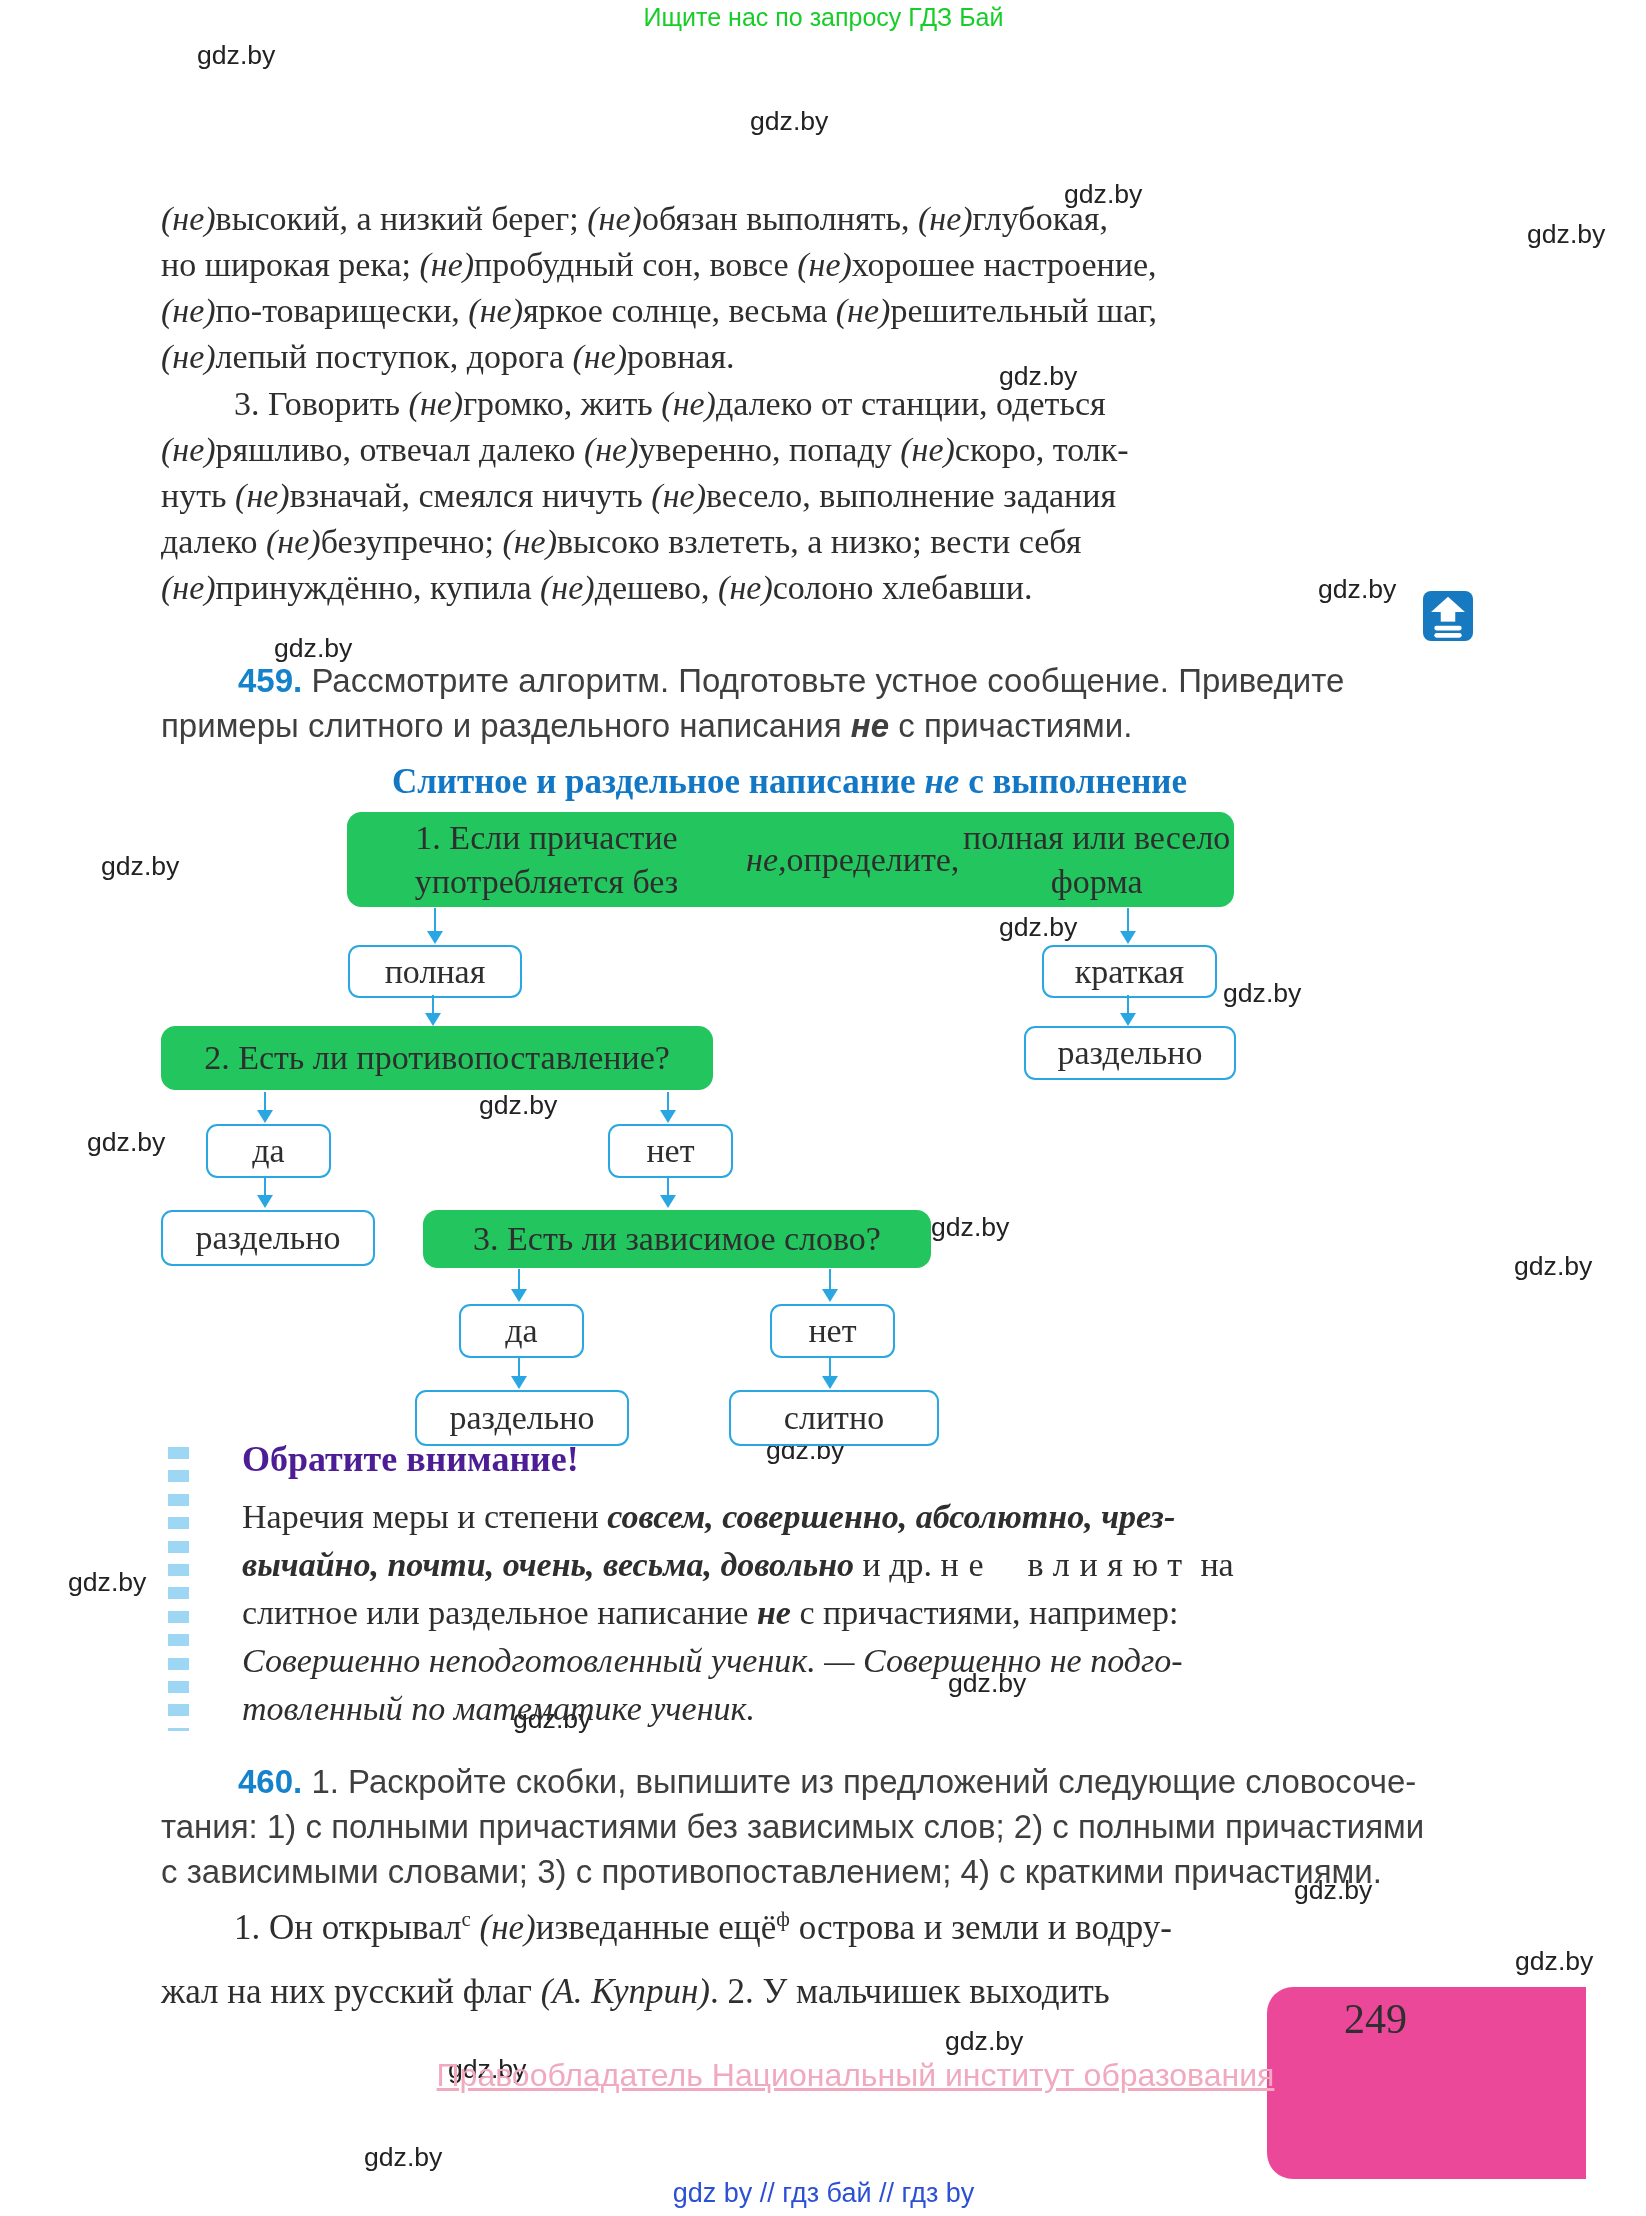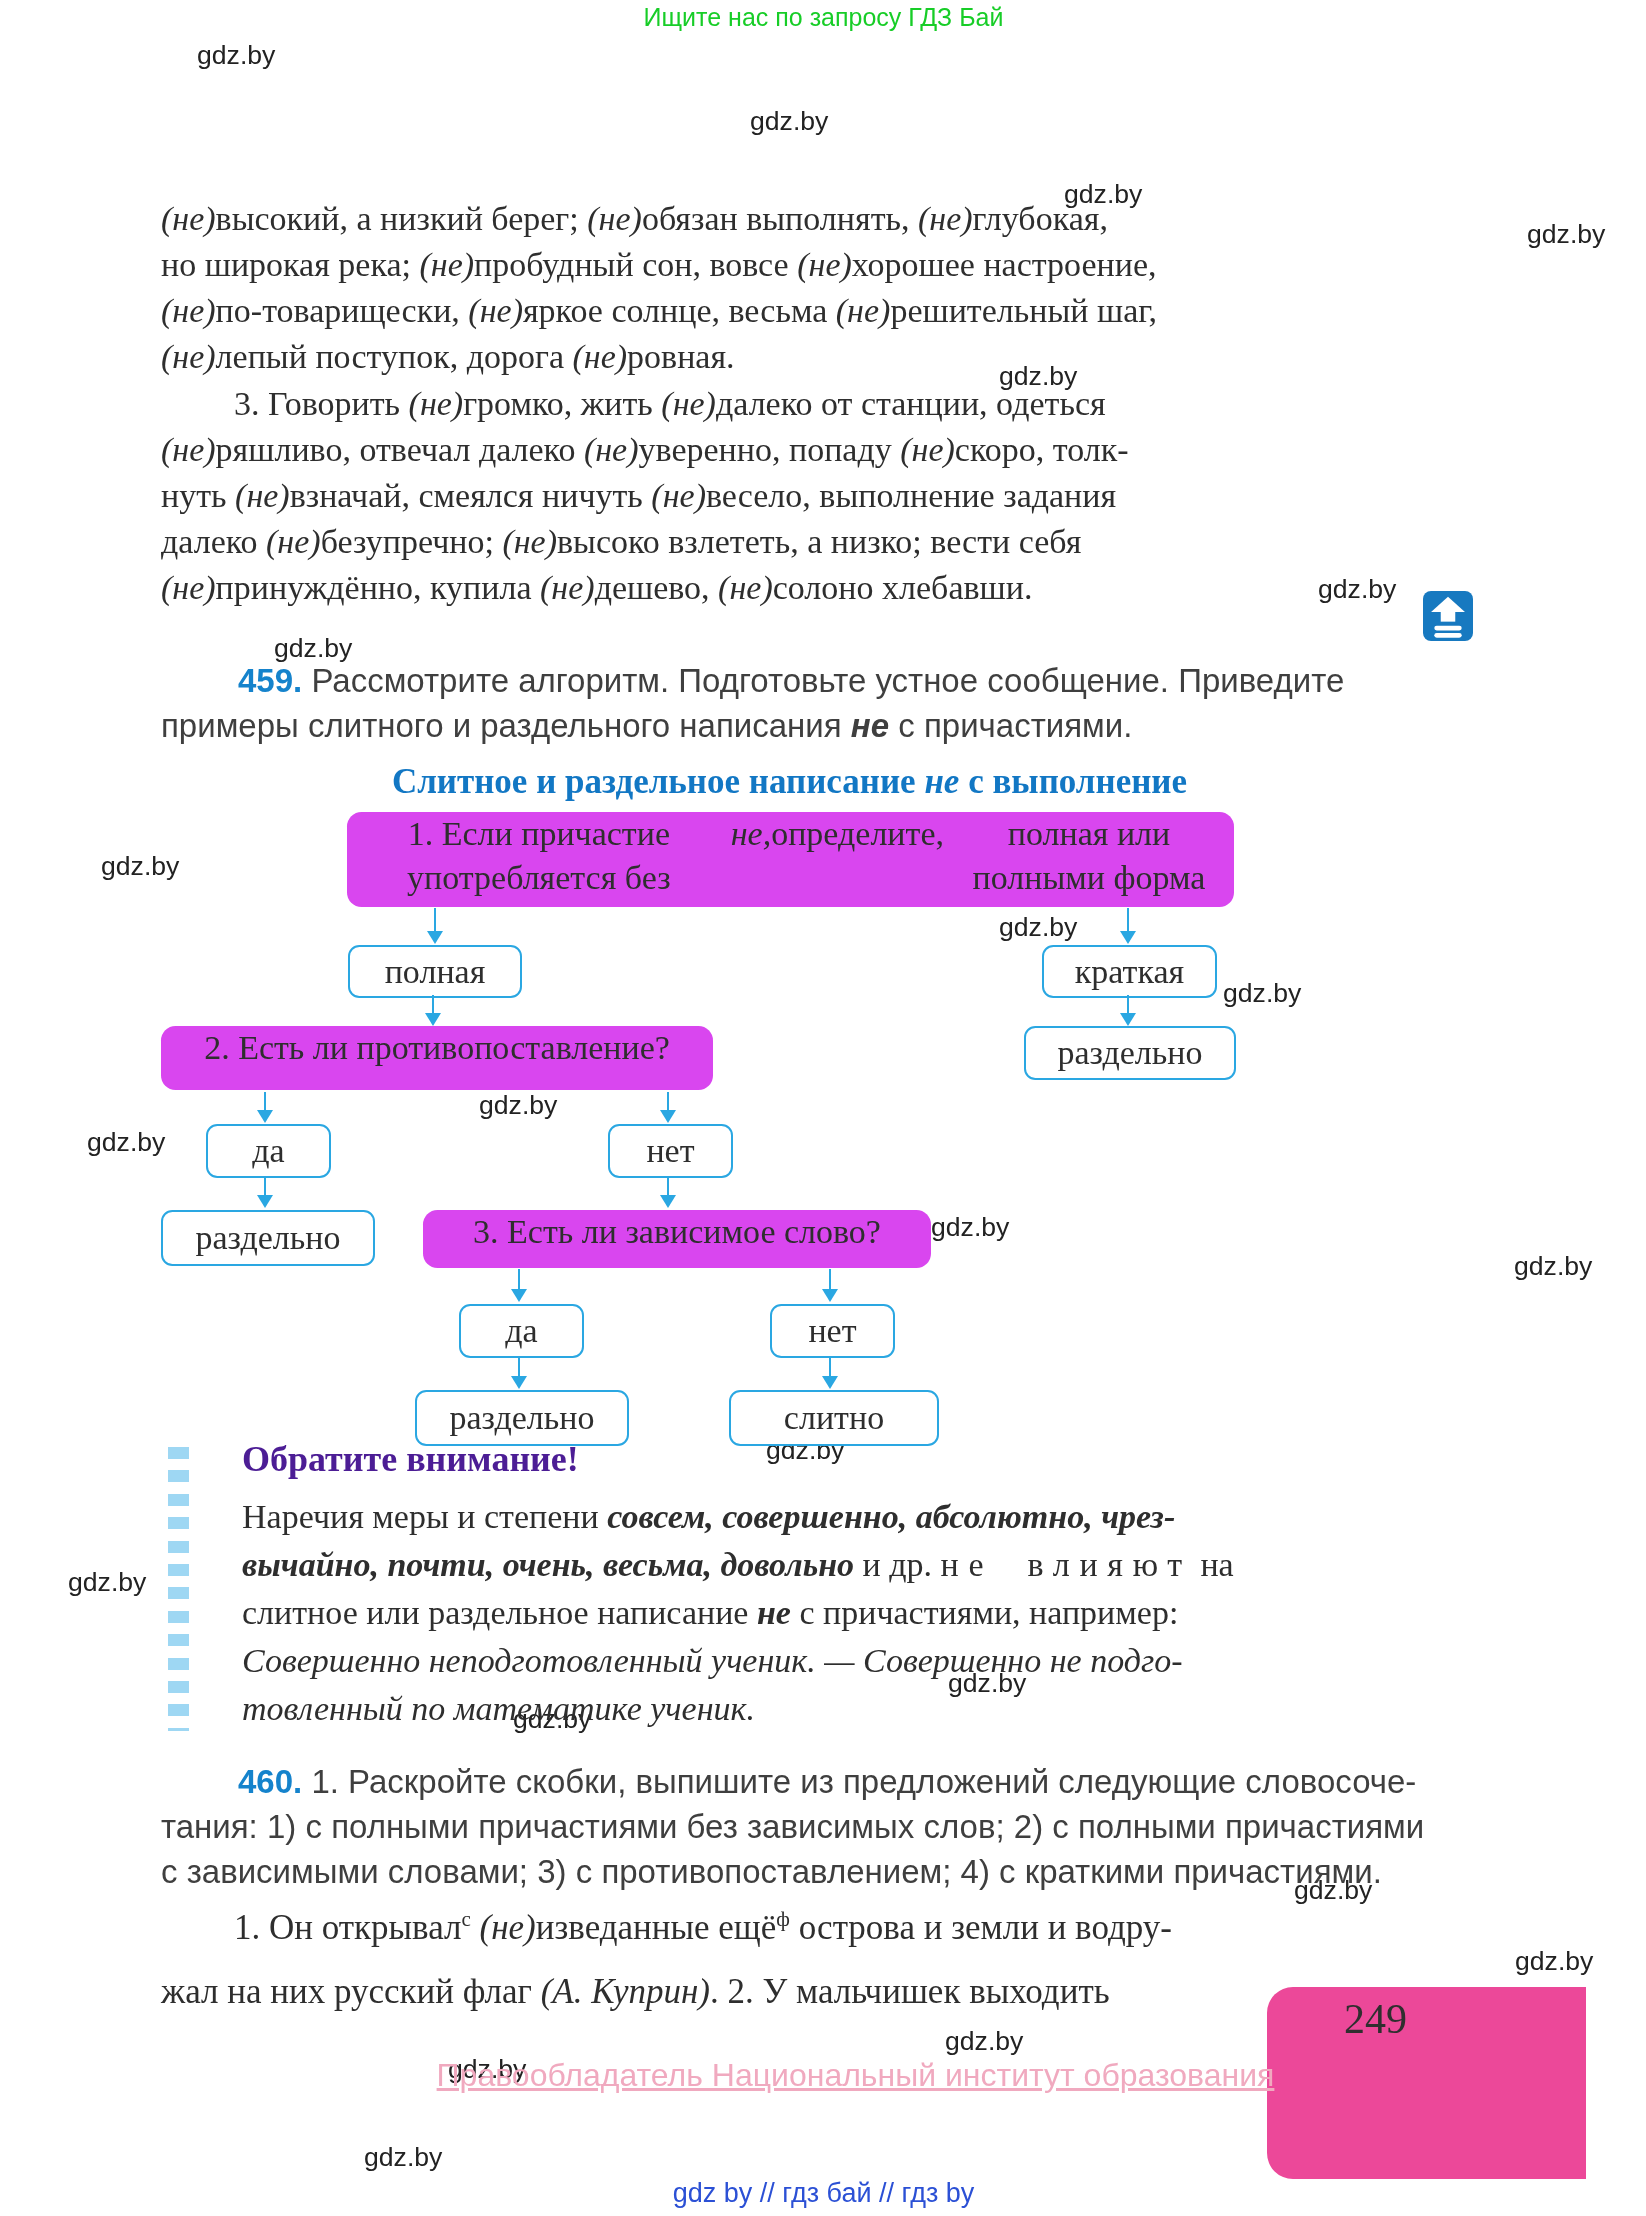--- a/index.html
+++ b/index.html
@@ -20,22 +20,22 @@
   
   .instr{position:absolute;left:161px;width:1281px;margin:0;
          font-family:"Liberation Sans",sans-serif;font-size:33px;line-height:45px;
          color:#3f3f3f;text-indent:77px;}
   .instr .num{color:#1583cc;font-weight:bold;}
 
   
   .fc-title{position:absolute;left:161px;top:762px;width:1257px;text-align:center;
             font-size:35px;font-weight:bold;color:#1277c4;}
   .flow{position:absolute;left:0;top:810px;width:1647px;height:645px;}
-  .fcbox{position:absolute;background:#d946ef;border-radius:14.5px;display:flex;
-         align-items:flex-start;justify-content:center;text-align:center;
+  .fcbox{position:absolute;background:#22c55e;border-radius:14.5px;display:flex;
+         align-items:center;justify-content:center;text-align:center;
          font-size:34px;line-height:44px;color:#2e2e2e;}
   .wbox{position:absolute;background:#fff;border:2.8px solid #2aa7e2;border-radius:11.3px;
         display:flex;align-items:center;justify-content:center;font-size:34px;color:#2e2e2e;}
   .arr{position:absolute;width:2.4px;background:#2aa7e2;}
   .arr::after{content:"";position:absolute;left:50%;transform:translateX(-50%);bottom:-13px;
               border-left:8.9px solid transparent;border-right:8.9px solid transparent;
               border-top:13.7px solid #2aa7e2;}
 
   
   .note-dash{position:absolute;left:168px;top:1447px;width:21px;height:284px;
@@ -114,21 +114,21 @@
   <p class="instr" style="top:658px"><span class="num">459.</span> <span><span class="seg-n">Рассмотрите алгоритм. Подготовьте устное сообщение. Приведите</span><br><span class="seg-n">примеры слитного и раздельного написания </span><span class="seg-bi">не</span><span class="seg-n"> с причастиями.</span></span></p>
 
   <div class="fc-title"><span class="seg-n">Слитное и раздельное написание </span><span class="seg-i">не</span><span class="seg-n"> с выполнение</span></div>
 
   <div class="flow">
     <div class="fcbox" style="left:347px;top:2.4px;width:887px;height:95px">
         <span class="seg-n">1. Если причастие употребляется без </span>
         <span class="seg-i">не,</span>
         <span class="seg-n"> определите,</span>
         <br>
-        <span class="seg-n">полная или полными форма</span>
+        <span class="seg-n">полная или весело форма</span>
       </div>
 
     <div class="arr" style="left:434px;top:98px;height:23.4px"></div>
     <div class="arr" style="left:1127px;top:98px;height:23.4px"></div>
 
     <div class="wbox" style="left:348px;top:135px;width:170px;height:49px">полная</div>
     <div class="wbox" style="left:1042px;top:135px;width:171px;height:49px">краткая</div>
 
     <div class="arr" style="left:432px;top:185px;height:17.7px"></div>
     <div class="arr" style="left:1127px;top:185px;height:17.7px"></div>

